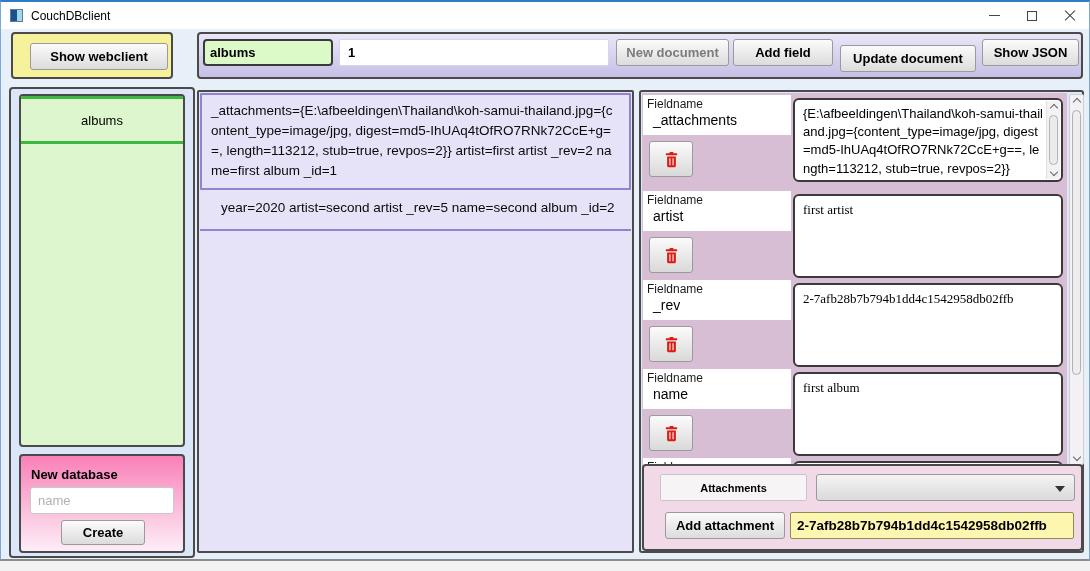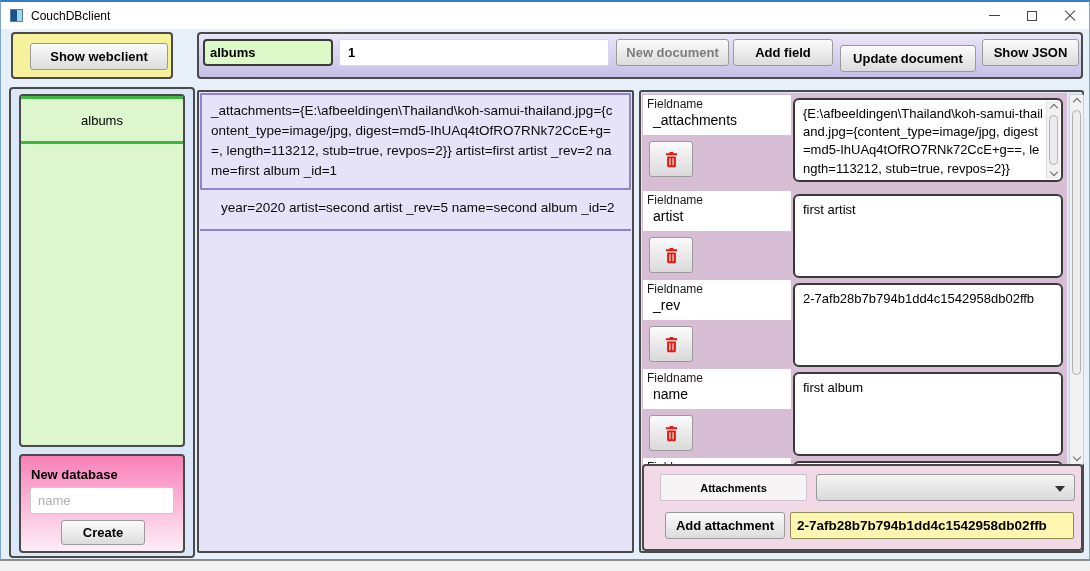--- a/index.html
+++ b/index.html
@@ -61,21 +61,21 @@
   .fields-panel { left:638px; top:88px; width:445px; height:463px; background:#dde9f8; border:2px solid #4a4a4a; border-radius:3px; }
   .fields-area { position:absolute; left:1px; top:1px; width:425px; height:457px; background:#d8bed4; overflow:hidden; }
   .field-label-box { position:absolute; left:1px; width:148px; height:40px; background:#ffffff; padding:2px 0 0 4px; }
   .field-label-caption { font-size:12px; color:#1a1a1a; }
   .field-label-name { font-size:14px; color:#000; margin-left:6px; margin-top:1px; }
   .trash-btn { position:absolute; left:7px; width:44px; height:36px; background:linear-gradient(#fbfbfb,#d9d9d9);
                border:1px solid #9a9a9a; border-radius:3px; display:flex; align-items:center; justify-content:center; }
   .value-box { position:absolute; left:151px; width:270px; height:84px; background:#fff; border:2px solid #3a3a3a;
                border-radius:6px; padding:5px 18px 5px 8px; font-size:13px; line-height:1.4; color:#000;
                word-break:break-all; overflow:hidden; }
-  .value-box.plain { padding-right:8px; }
+  .value-box.plain { padding-right:8px;font-family:Liberation Serif, serif; }
 
   
   .mini-sb { position:absolute; right:1px; top:1px; bottom:1px; width:14px; background:#f3f1f3; border-left:1px solid #e2e0e2; border-radius:0 4px 4px 0; }
   .mini-sb .sb-thumb { position:absolute; left:2px; top:14px; bottom:14px; width:9px; background:#eceaec; border:1px solid #b5b5b5; border-radius:5px; }
   .main-sb { position:absolute; left:428px; top:2px; width:15px; height:371px; background:#f3f1f3; border:1px solid #cfcfcf; border-radius:2px; }
   .main-sb .sb-thumb { position:absolute; left:2px; top:15px; width:9px; height:265px; background:#efedef; border:1px solid #b0b0b0; border-radius:5px; }
   .chev { position:absolute; left:4px; width:6px; height:6px; border-right:1.6px solid #666; border-bottom:1.6px solid #666; }
   .chev.up { transform:rotate(-135deg); } .chev.down { transform:rotate(45deg); }
   .chev.top { top:4px; } .chev.bottom { bottom:4px; }
 

